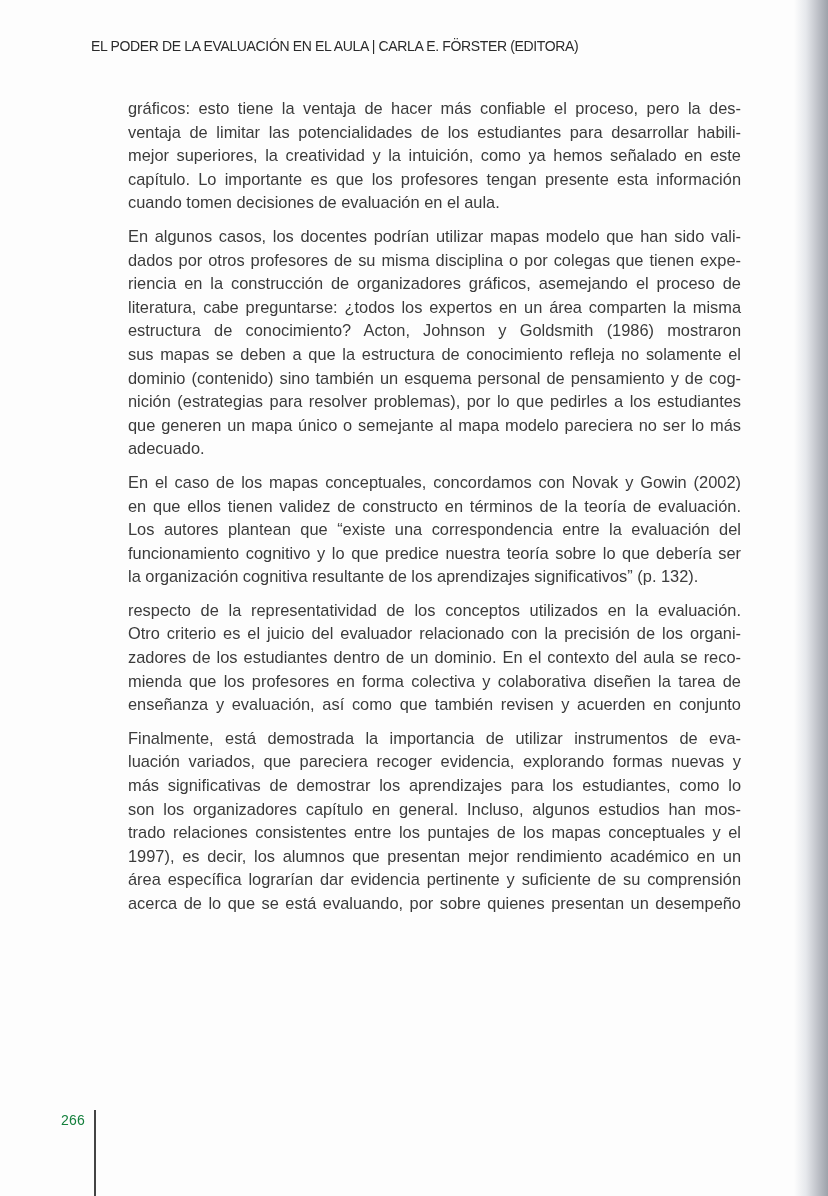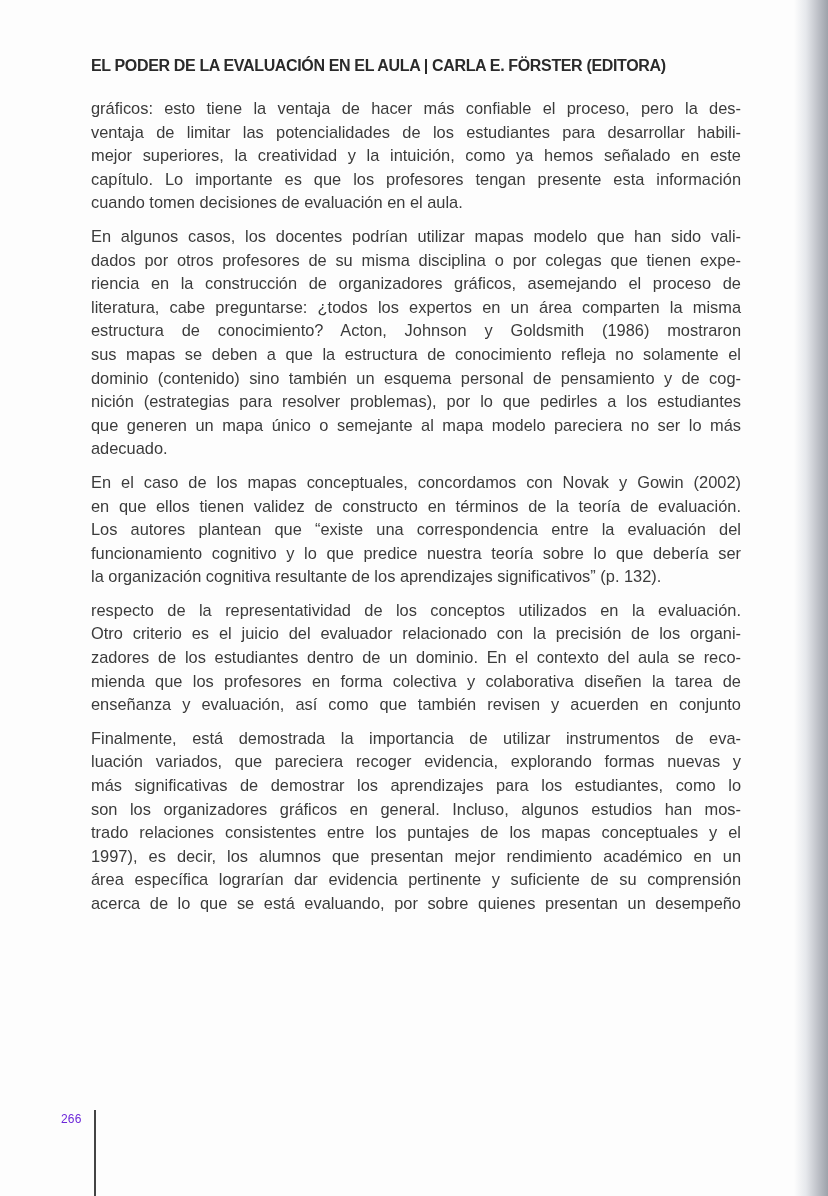--- a/index.html
+++ b/index.html
@@ -6,34 +6,34 @@
   body {
     width:828px; height:1196px; overflow:hidden; position:relative;
     background:#fdfdfd;
     font-family:"Liberation Sans", sans-serif;
   }
   .binding-shadow {
     position:absolute; top:0; right:0; width:34px; height:1196px;
     background:linear-gradient(to right, rgba(255,255,255,0) 0%, #e6e8ec 35%, #b9bcc3 75%, #9ea2aa 100%);
   }
   .running-head {
-    position:absolute; left:91px; top:57px;
-    font-size:16px; font-weight:bold; color:#2a2a2a;
+    position:absolute; left:91px; top:38px;
+    font-size:14px; font-weight:normal; color:#2a2a2a;
     letter-spacing:-0.35px; white-space:nowrap;
   }
   .body-text {
     position:absolute; left:91px; top:97px; width:650px;
     font-size:16.4px; line-height:23.6px; color:#3b3b3b;
   }
   .para { margin:0 0 10px 0; }
-  .line { display:block; white-space:nowrap; text-align:justify; text-align-last:justify; height:23.6px; overflow:visible; }
+  .line { display:block; white-space:nowrap; text-align:justify; text-align-last:justify; height:23.6px; overflow:visible;margin-left:37px; }
   .line.last { text-align-last:left; }
   .folio {
     position:absolute; left:61px; top:1112px;
-    font-size:12px; color:#6d28d9; letter-spacing:0.2px;text-align:right;
+    font-size:14px; color:#15803d; letter-spacing:0.2px;text-align:right;
   }
   .folio-rule {
     position:absolute; left:94px; top:1110px; width:1.5px; height:86px; background:#444;
   }
 </style>
 </head>
 <body>
 
 <div class="binding-shadow"></div>
 
@@ -70,21 +70,21 @@
     <span class="line">respecto de la representatividad de los conceptos utilizados en la evaluación.</span>
     <span class="line">Otro criterio es el juicio del evaluador relacionado con la precisión de los organi-</span>
     <span class="line">zadores de los estudiantes dentro de un dominio. En el contexto del aula se reco-</span>
     <span class="line">mienda que los profesores en forma colectiva y colaborativa diseñen la tarea de</span>
     <span class="line">enseñanza y evaluación, así como que también revisen y acuerden en conjunto</span>
   </div>
   <div class="para">
     <span class="line">Finalmente, está demostrada la importancia de utilizar instrumentos de eva-</span>
     <span class="line">luación variados, que pareciera recoger evidencia, explorando formas nuevas y</span>
     <span class="line">más significativas de demostrar los aprendizajes para los estudiantes, como lo</span>
-    <span class="line">son los organizadores gráficos en general. Incluso, algunos estudios han mos-</span>
+    <span class="line">son los organizadores capítulo en general. Incluso, algunos estudios han mos-</span>
     <span class="line">trado relaciones consistentes entre los puntajes de los mapas conceptuales y el</span>
     <span class="line">1997), es decir, los alumnos que presentan mejor rendimiento académico en un</span>
     <span class="line">área específica lograrían dar evidencia pertinente y suficiente de su comprensión</span>
     <span class="line">acerca de lo que se está evaluando, por sobre quienes presentan un desempeño</span>
   </div>
 </div>
 
 <div class="folio">266</div>
 <div class="folio-rule"></div>
 

